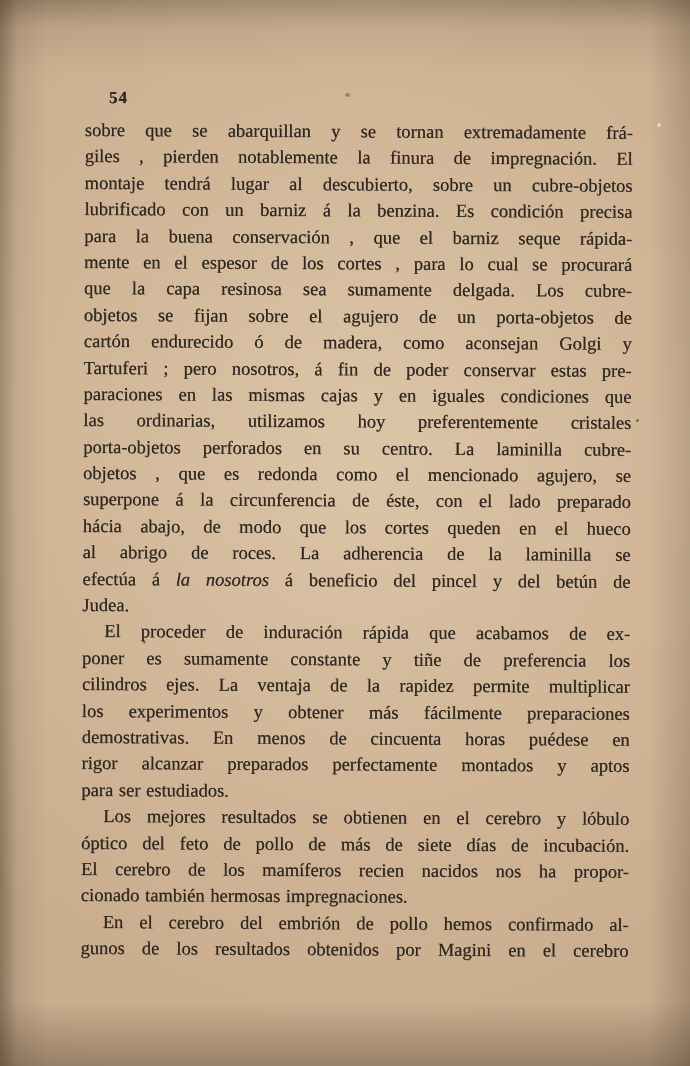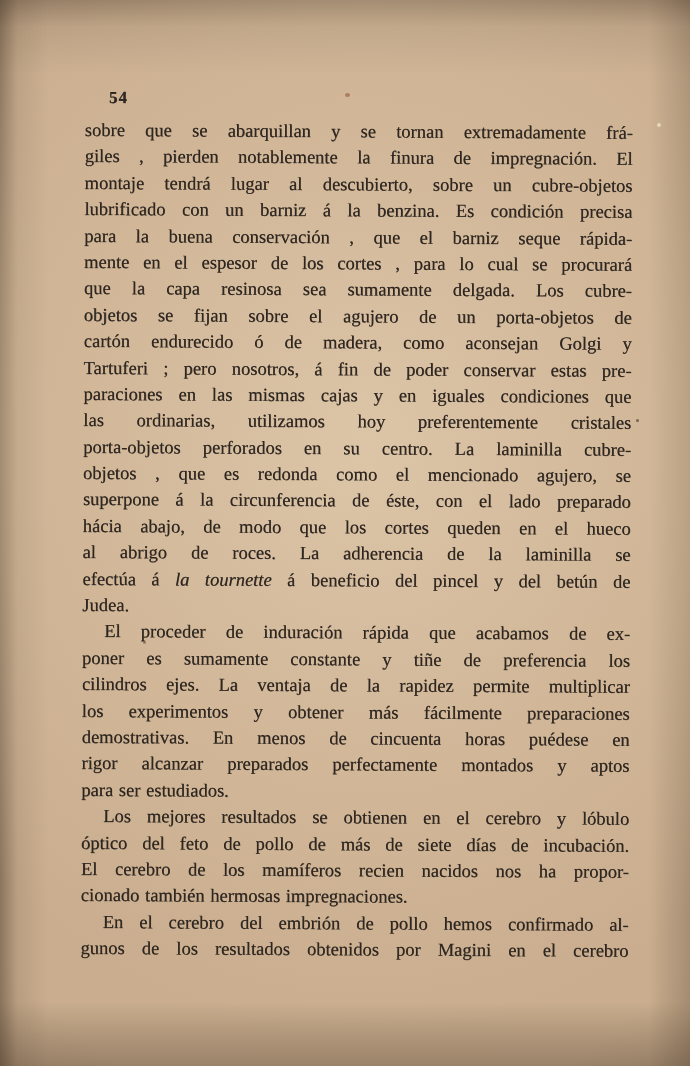--- a/index.html
+++ b/index.html
@@ -75,21 +75,21 @@
           <div class="line">objetos se fijan sobre el agujero de un porta-objetos de</div>
           <div class="line">cartón endurecido ó de madera, como aconsejan Golgi y</div>
           <div class="line">Tartuferi ; pero nosotros, á fin de poder conservar estas pre-</div>
           <div class="line">paraciones en las mismas cajas y en iguales condiciones que</div>
           <div class="line">las ordinarias, utilizamos hoy preferentemente cristales</div>
           <div class="line">porta-objetos perforados en su centro. La laminilla cubre-</div>
           <div class="line">objetos , que es redonda como el mencionado agujero, se</div>
           <div class="line">superpone á la circunferencia de éste, con el lado preparado</div>
           <div class="line">hácia abajo, de modo que los cortes queden en el hueco</div>
           <div class="line">al abrigo de roces. La adherencia de la laminilla se</div>
-          <div class="line">efectúa á <i>la tournette</i> á beneficio del pincel y del betún de</div>
+          <div class="line">efectúa á <i>la nosotros</i> á beneficio del pincel y del betún de</div>
           <div class="line no-justify">Judea.</div>
         </div>
         <div class="paragraph">
           <div class="line indent">El proceder de induración rápida que acabamos de ex-</div>
           <div class="line">poner es sumamente constante y tiñe de preferencia los</div>
           <div class="line">cilindros ejes. La ventaja de la rapidez permite multiplicar</div>
           <div class="line">los experimentos y obtener más fácilmente preparaciones</div>
           <div class="line">demostrativas. En menos de cincuenta horas puédese en</div>
           <div class="line">rigor alcanzar preparados perfectamente montados y aptos</div>
           <div class="line no-justify">para ser estudiados.</div>

